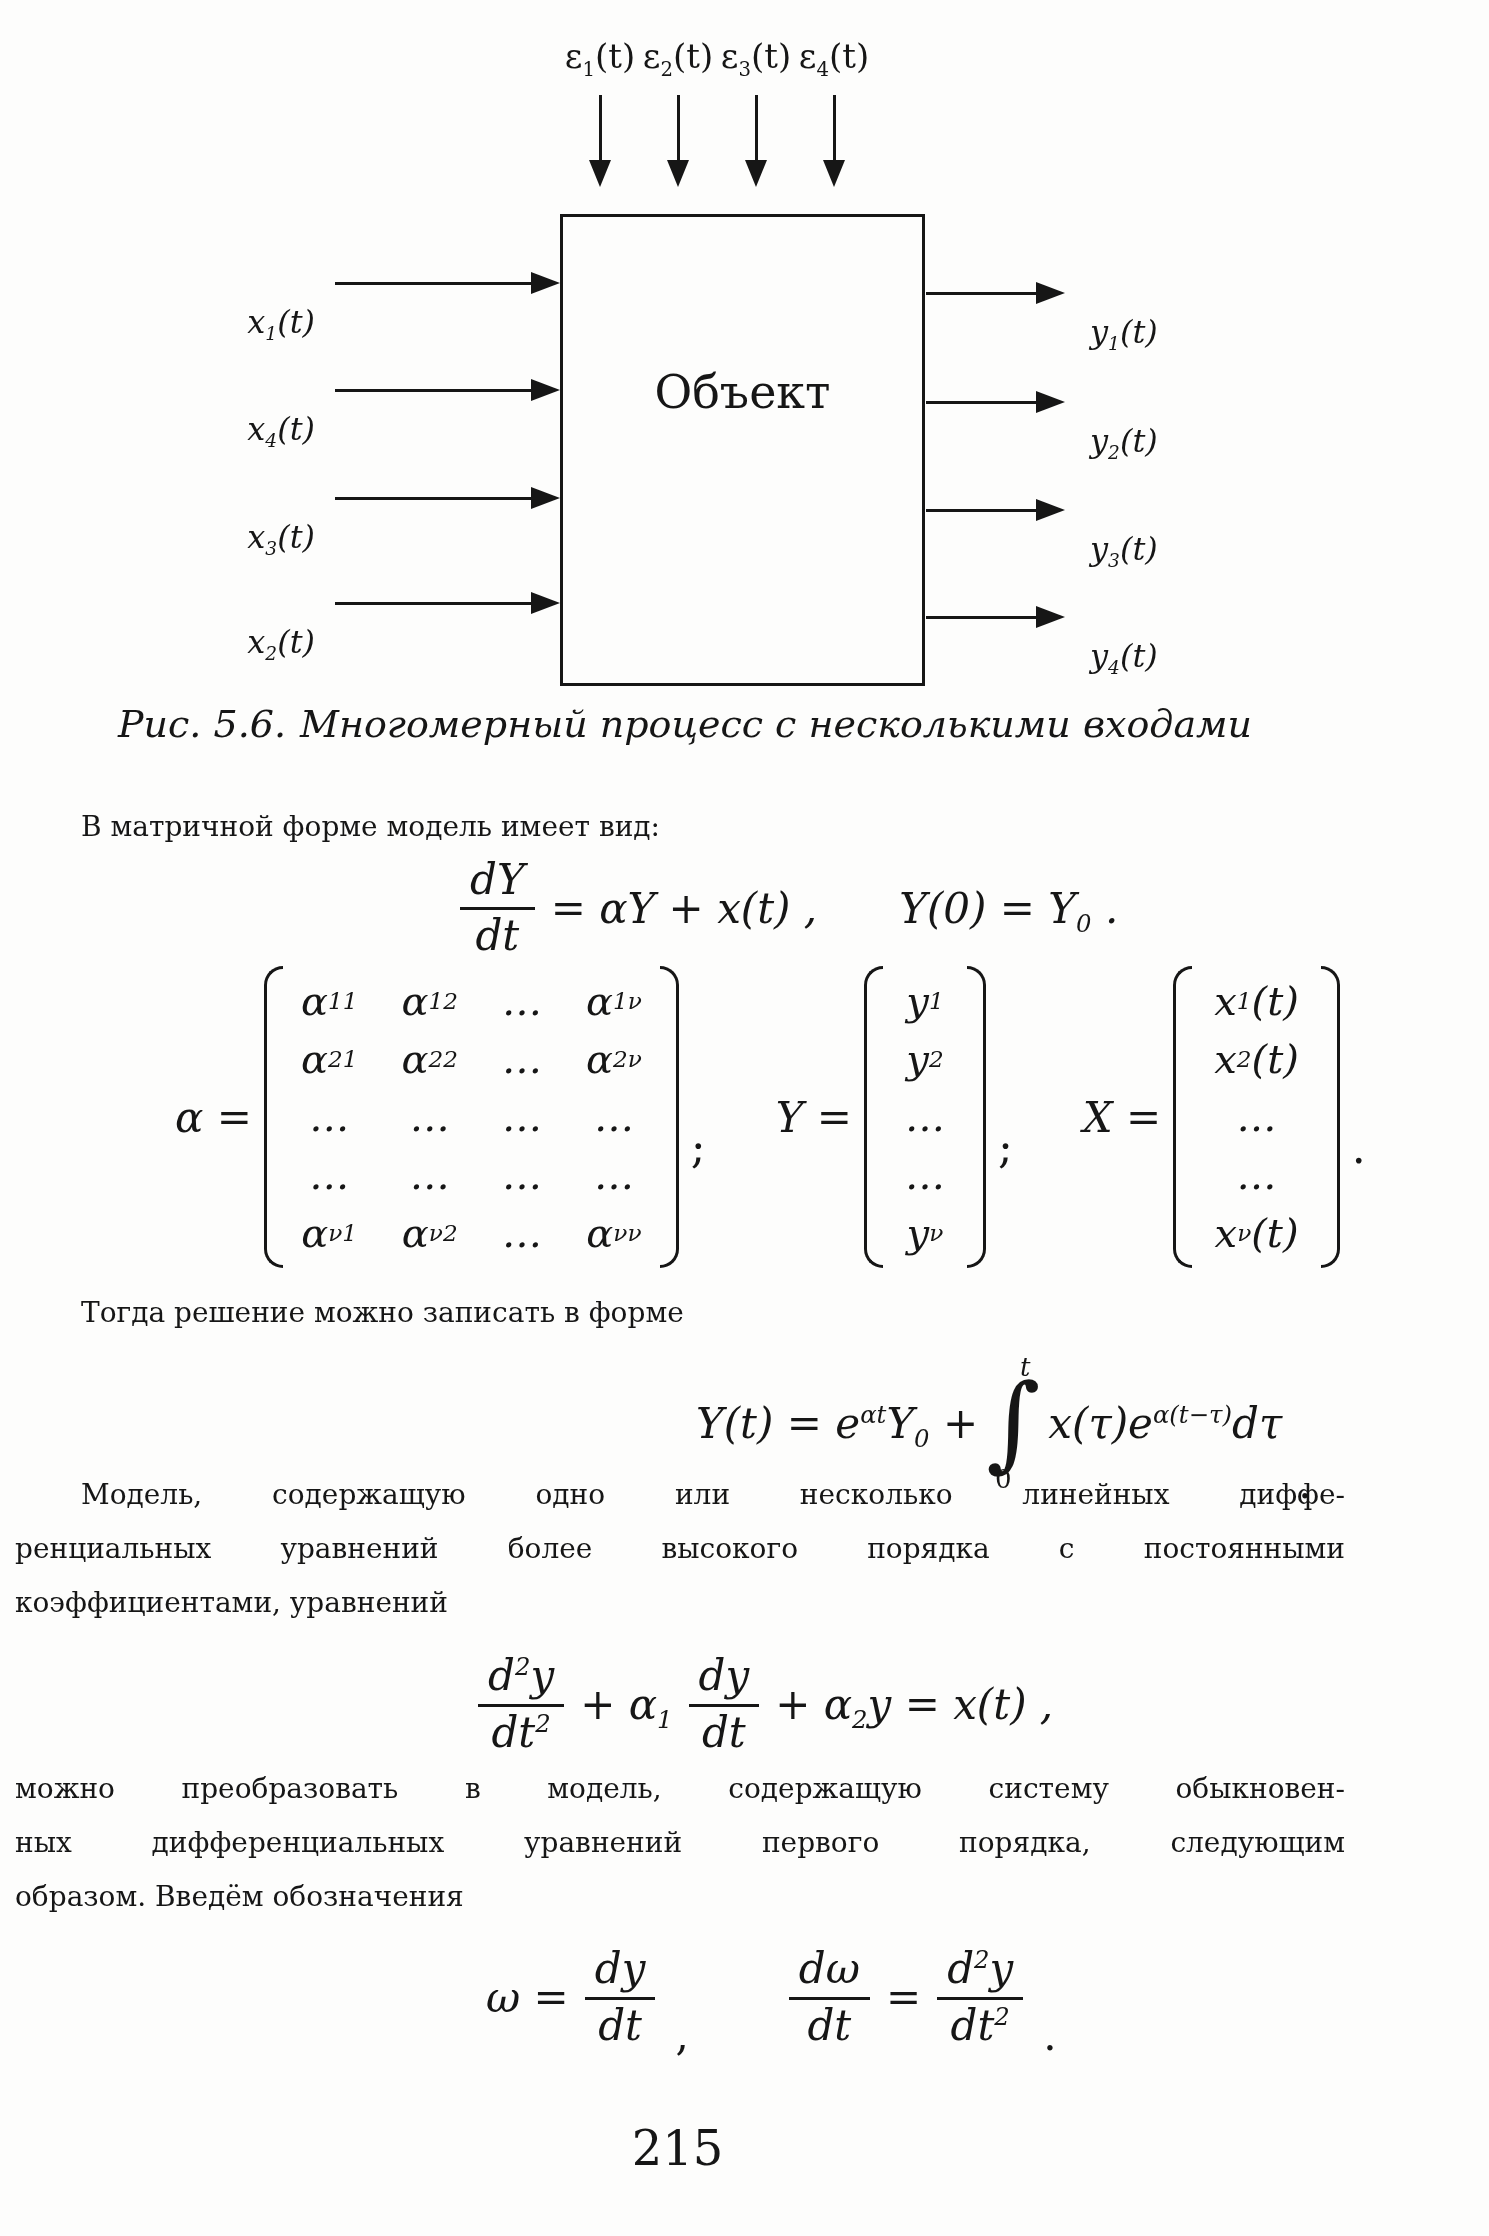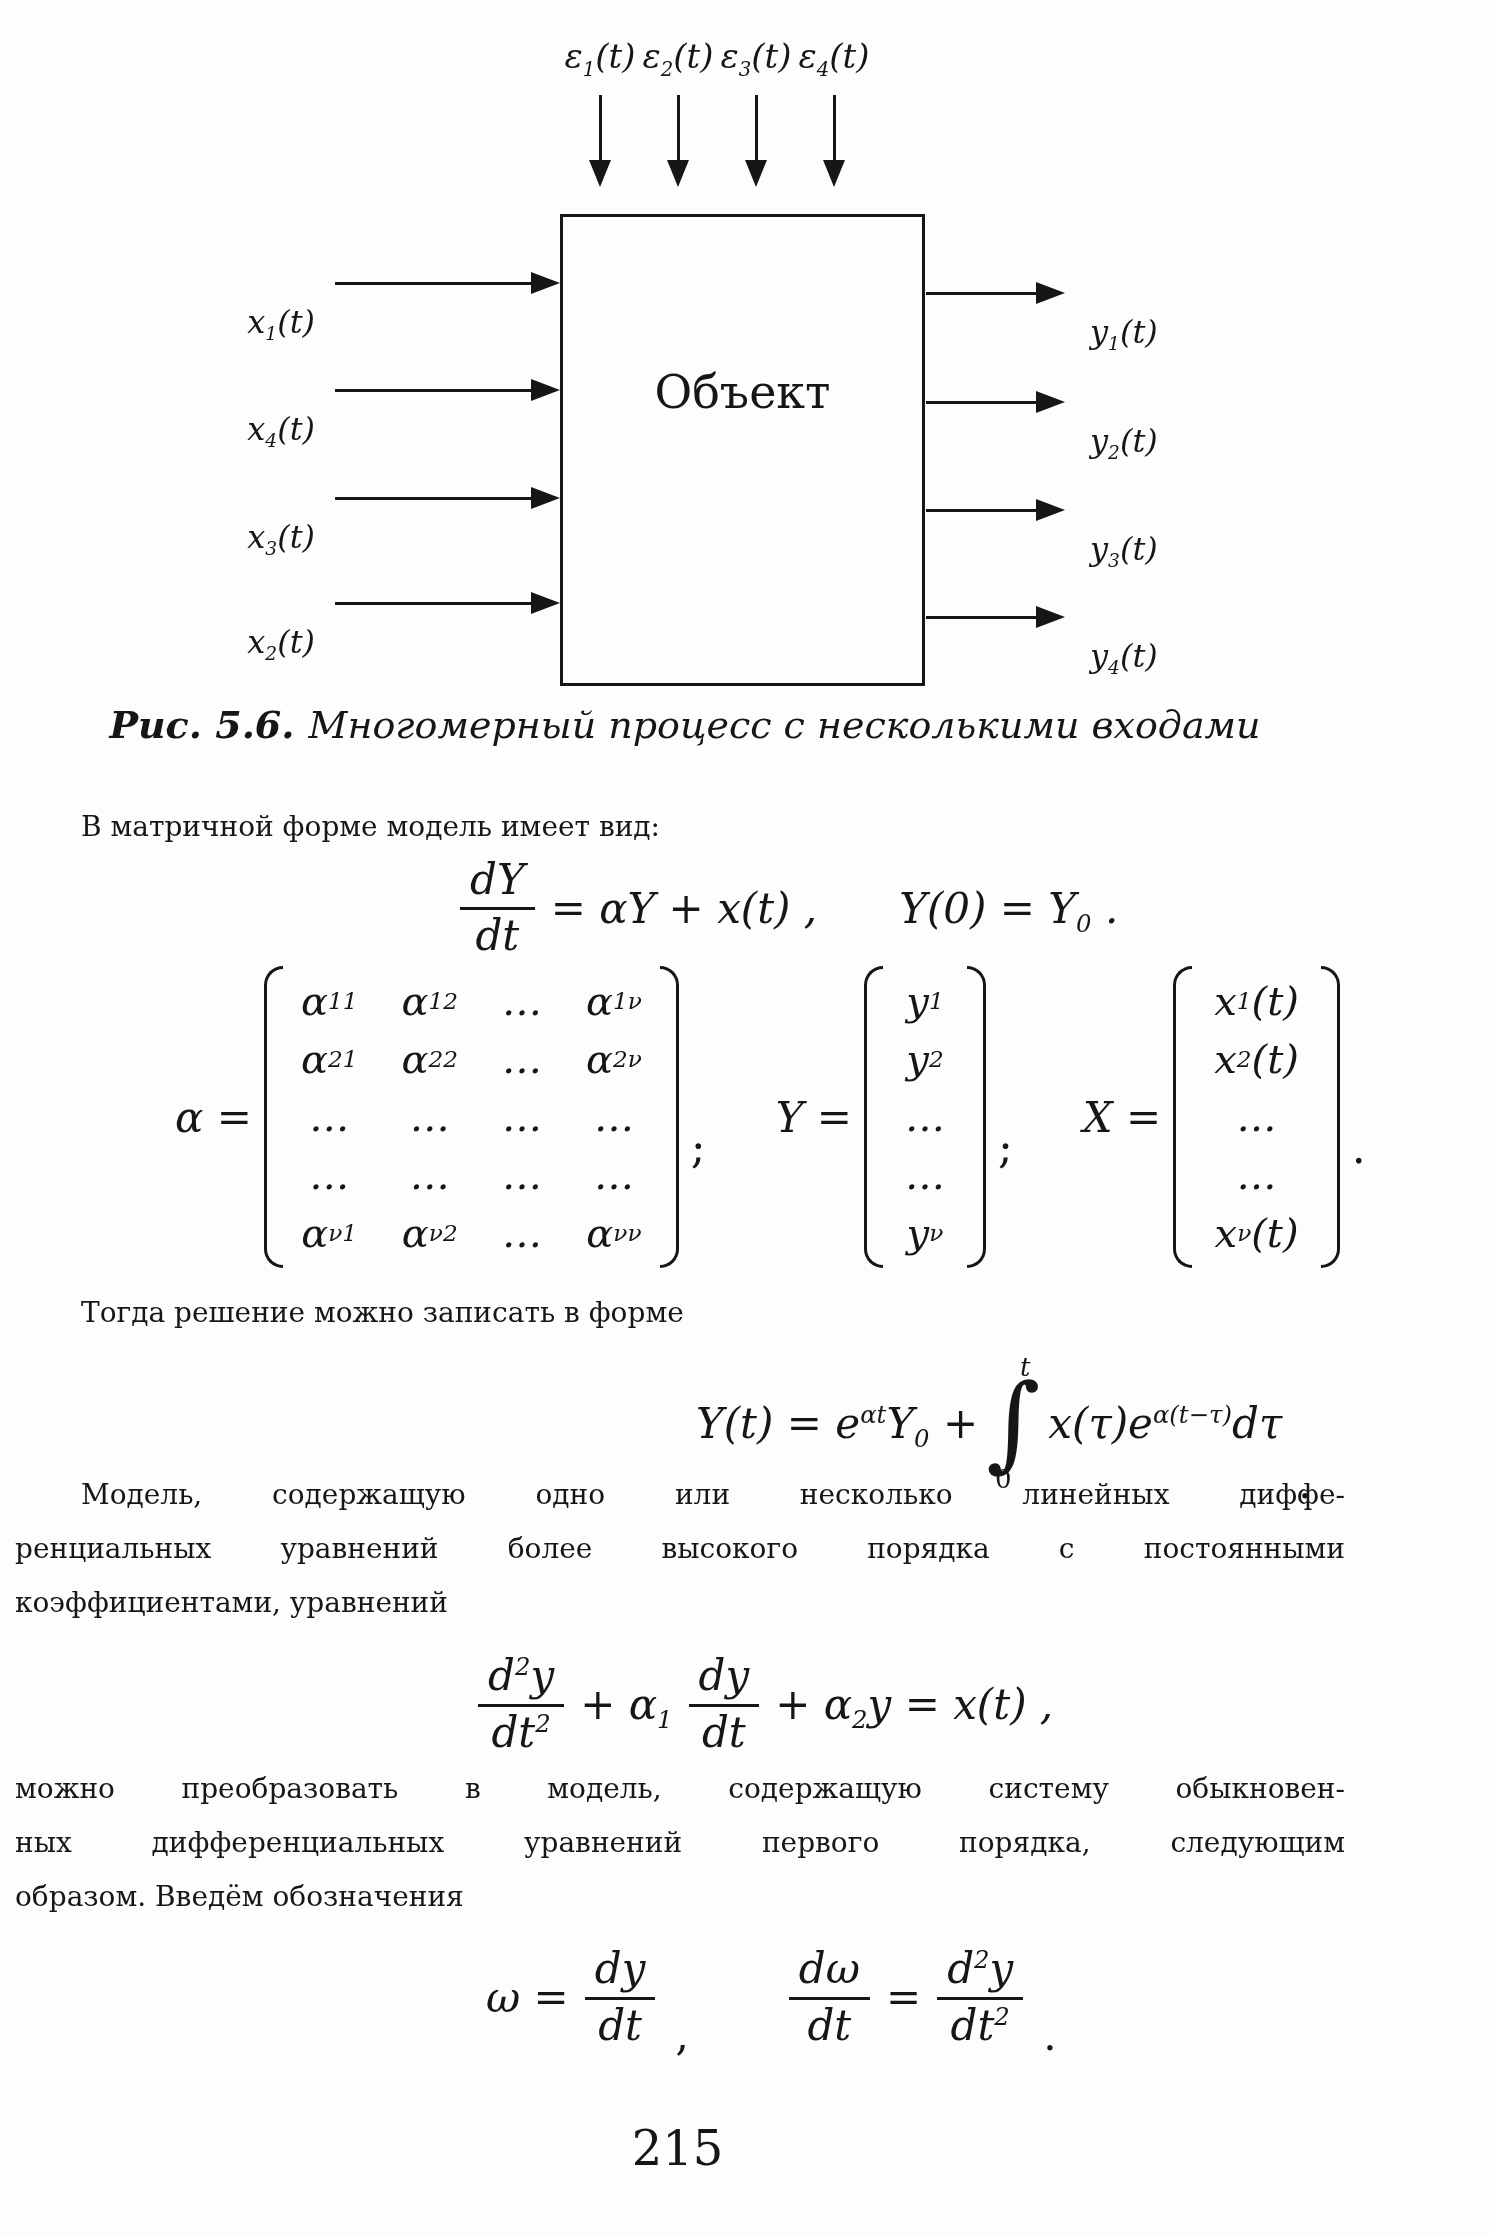--- a/index.html
+++ b/index.html
@@ -8,38 +8,38 @@
     background:#fdfdfc;color:#161616;
     font-family:"DejaVu Serif","Liberation Serif",serif;
     overflow:hidden;
   }
   .abs{position:absolute;}
   .m{font-style:italic;}
   sub{font-size:58%;line-height:0;}
   sup{font-size:58%;line-height:0;}
 
   
-  .eps-label{width:96px;text-align:center;font-size:34px;font-style:italic;}
+  .eps-label{width:96px;text-align:center;font-size:34px;}
   .vline{position:absolute;width:3px;background:#161616;}
   .head-down{position:absolute;width:0;height:0;
     border-left:11px solid transparent;border-right:11px solid transparent;
     border-top:27px solid #161616;}
   .hline{position:absolute;height:3px;background:#161616;}
   .head-right{position:absolute;width:0;height:0;
     border-top:11px solid transparent;border-bottom:11px solid transparent;
     border-left:29px solid #161616;}
   .objbox{border:3px solid #161616;box-sizing:border-box;margin-top:28px;}
   .obj-label{margin-top:148px;text-align:center;font-size:46px;}
   .sig-label{width:150px;font-size:32px;font-style:italic;margin-top:44px;}
   .in-label{text-align:right;}
   .out-label{text-align:left;}
 
   
   .caption{text-align:center;font-size:38px;font-style:italic;}
-  .caption .cap-num{font-weight:bold;margin-right:14px;}
+  .caption .cap-num{font-weight:normal;margin-right:14px;}
 
   
   .para{font-size:28px;line-height:54px;}
   .jl{text-align:justify;text-align-last:justify;}
   .indent{text-indent:66px;}
 
   
   .eq{position:absolute;display:flex;align-items:center;font-size:42px;}
   .frac{display:inline-flex;flex-direction:column;align-items:center;margin:0 10px;}
   .frac .fn{padding:0 10px 5px;border-bottom:3px solid #161616;line-height:1.05;}

